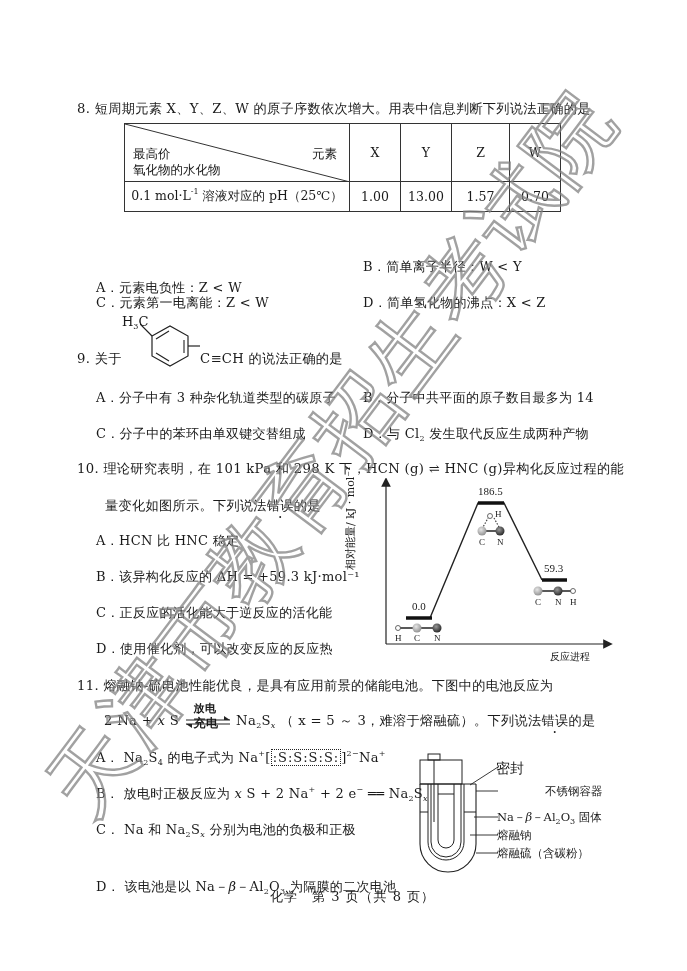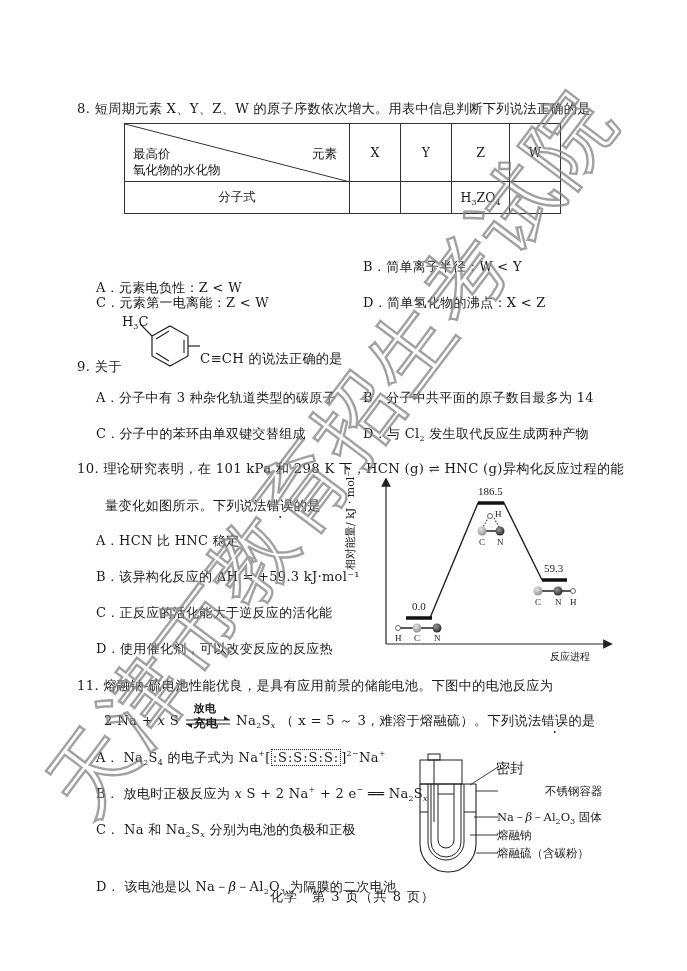--- a/index.html
+++ b/index.html
@@ -52,44 +52,44 @@
           </svg>
       <span class="diag-tr">元素</span>
       <span class="diag-bl1">最高价</span>
       <span class="diag-bl2">氧化物的水化物</span>
     </td>
     <td style="width:51px;">X</td>
     <td style="width:51px;">Y</td>
     <td style="width:58px;">Z</td>
     <td style="width:51px;">W</td>
   </tr>
-  <tr style="height:32px;">
-    <td>分子式</td>
-    <td></td>
-    <td></td>
-    <td>H<sub>3</sub>ZO<sub>4</sub></td>
-    <td></td>
+  <tr style="height:30px;">
+    <td>0.1 mol·L<sup>-1</sup> 溶液对应的 pH（25℃）</td>
+    <td>1.00</td>
+    <td>13.00</td>
+    <td>1.57</td>
+    <td>0.70</td>
   </tr>
 </tbody>
   </table>
 
 <div class="abs opt" style="left:96px; top:258px;margin-top:21px;">
   <span>A．</span><span>元素电负性：Z &lt; W</span>
 </div>
 <div class="abs opt" style="left:363px; top:258px;">
   <span>B．</span><span>简单离子半径：W &lt; Y</span>
 </div>
 <div class="abs opt" style="left:96px; top:294px;">
   <span>C．</span><span>元素第一电离能：Z &lt; W</span>
 </div>
 <div class="abs opt" style="left:363px; top:294px;">
   <span>D．</span><span>简单氢化物的沸点：X &lt; Z</span>
 </div>
 
-<div class="abs q-line" style="left:77px; top:350px;margin-top:8px;">
+<div class="abs q-line" style="left:77px; top:350px;">
   <span>9.</span>
   <span>关于</span>
 </div>
 <div class="abs" style="left:122px; top:314px;">H<sub>3</sub>C</div>
 <svg class="abs" style="left:140px; top:322px;" width="60" height="52">
   <line x1="4" y1="8" x2="0" y2="8" stroke="none"></line>
 
   <line x1="0" y1="2" x2="12" y2="14" stroke="#222" stroke-width="1.2"></line>
 
   <polygon points="12,14 30,4 48,14 48,34 30,44 12,34" fill="none" stroke="#222" stroke-width="1.2"></polygon>

